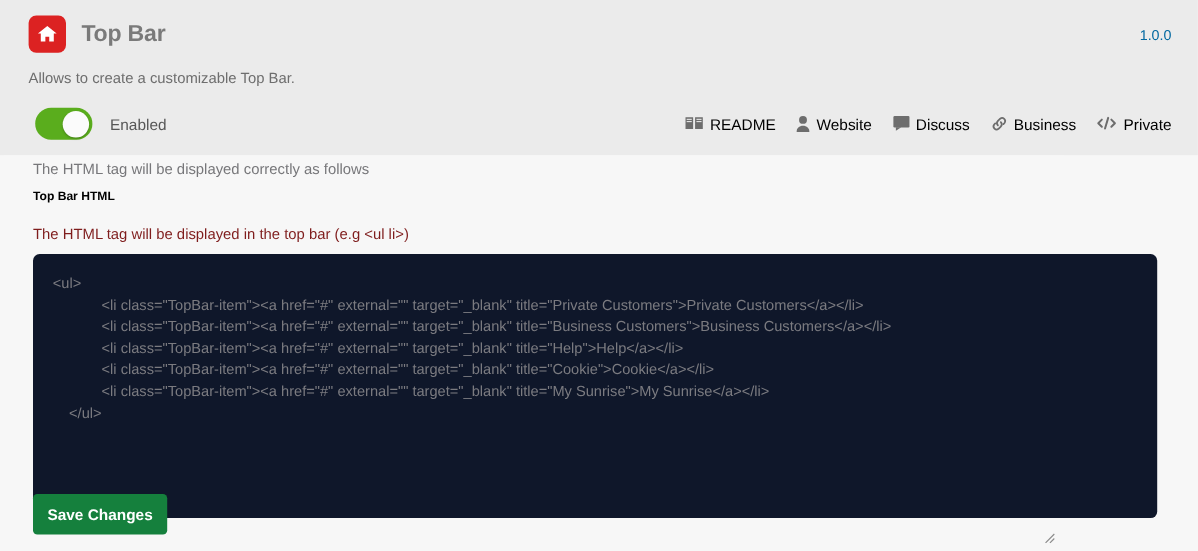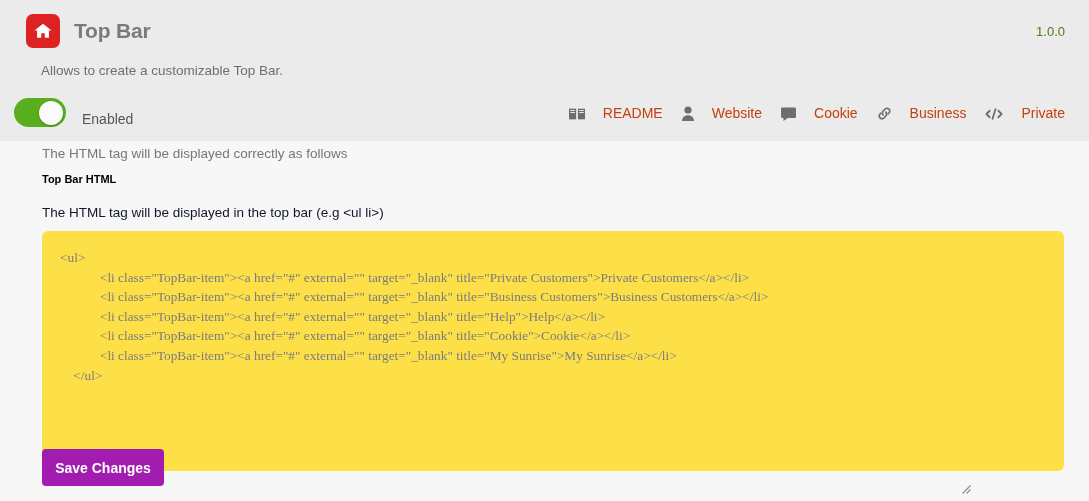--- a/index.html
+++ b/index.html
@@ -43,35 +43,34 @@
     font-size: 21px;
     font-weight: bold;
     color: #7a7a7a;
     letter-spacing: -0.2px;
     white-space: nowrap;
   }
   .plugin-version {
     position: absolute;
     right: 24px; top: 24px;
     font-size: 13px;
-    color: #4d7c0f;
+    color: #0369a1;
   }
   .plugin-desc {
     position: absolute;
     left: 26px; top: 63px;
     font-size: 13.5px;
     color: #6e6e6e;
-    margin-left: 15px;
   }
 
   .toggle-row {
     position: absolute;
-    left: 14px; top: 98px;
-    display: flex;
-    align-items: flex-end;
+    left: 32px; top: 98px;
+    display: flex;
+    align-items: center;
   }
   .toggle-switch {
     width: 52px; height: 29px;
     border-radius: 15px;
     background: #5aad1d;
     position: relative;
     flex: none;
     cursor: pointer;
   }
   .toggle-knob {
@@ -90,39 +89,39 @@
 
   .header-links {
     position: absolute;
     right: 24px; top: 105px;
     display: flex;
     align-items: center;
     gap: 19px;
   }
   .hlink {
     display: flex;
-    align-items: flex-end;
-    gap: 18px;
+    align-items: flex-start;
+    gap: 6px;
     font-size: 14px;
-    color: #c2410c;
+    color: #000000;
     text-decoration: none;
     cursor: pointer;
     white-space: nowrap;
   }
   .hlink .glyph {
     display: inline-flex;
     align-items: center;
     color: #6d6d6d;
   }
   .hlink .glyph svg { display: block; }
 
   
   .content {
     position: absolute;
-    left: 16px; top: 141px;
+    left: 4px; top: 141px;
     width: 963px;
     height: 360px;
     background: #f7f7f7;
   }
   .note-top {
     position: absolute;
     left: 26px; top: 5px;
     font-size: 13.5px;
     color: #77777a;
   }
@@ -131,53 +130,53 @@
     left: 26px; top: 32px;
     font-size: 11px;
     font-weight: bold;
     color: #000000;
     text-align: center;
   }
   .field-help {
     position: absolute;
     left: 26px; top: 64px;
     font-size: 13.5px;
-    color: #0f172a;
+    color: #7f1d1d;
   }
 
   .code-area {
     position: absolute;
     left: 26px; top: 90px;
     width: 1022px;
     height: 240px;
-    background: #fde047;
+    background: #0f172a;
     border: none;
     border-radius: 6px;
     padding: 17px 18px;
-    font-family: Liberation Serif, serif;
+    font-family: Liberation Sans, sans-serif;
     font-size: 13.3px;
     line-height: 19.6px;
     color: #7b7b80;
     white-space: pre;
     overflow: hidden;
     resize: none;
   }
   .resize-grip {
     position: absolute;
     right: 8px; bottom: 7px;
     width: 13px; height: 13px;
     cursor: nwse-resize;
   }
   .resize-grip svg { display: block; }
 
   .save-button {
     position: absolute;
     left: 26px; top: 308px;
     width: 122px; height: 37px;
-    background: #a21caf;
+    background: #15803d;
     border: none;
     border-radius: 4px;
     color: #ffffff;
     font-family: "Liberation Sans", sans-serif;
     font-size: 14px;
     font-weight: bold;
     cursor: pointer;
   }
 </style>
 </head>
@@ -231,21 +230,21 @@
       <span>Website</span>
     </a>
 
     <a class="hlink">
       <span class="glyph">
         <svg width="15" height="14" viewBox="0 0 16 15" fill="#6d6d6d" aria-hidden="true">
           <rect x="0" y="0.6" width="16" height="11.2" rx="1.4"></rect>
           <path d="M2.6 11.5h5.2l-5.2 3.4z"></path>
         </svg>
       </span>
-      <span>Cookie</span>
+      <span>Discuss</span>
     </a>
 
     <a class="hlink">
       <span class="glyph">
         <svg width="15" height="15" viewBox="0 0 16 16" fill="none" stroke="#6d6d6d" stroke-width="1.7" stroke-linecap="round" aria-hidden="true">
           <path d="M6.6 9.5a3 3 0 0 1 0-4.2l2.2-2.2a3 3 0 0 1 4.2 4.2l-1 1"></path>
           <path d="M9.4 6.5a3 3 0 0 1 0 4.2l-2.2 2.2a3 3 0 0 1-4.2-4.2l1-1"></path>
         </svg>
       </span>
       <span>Business</span>

